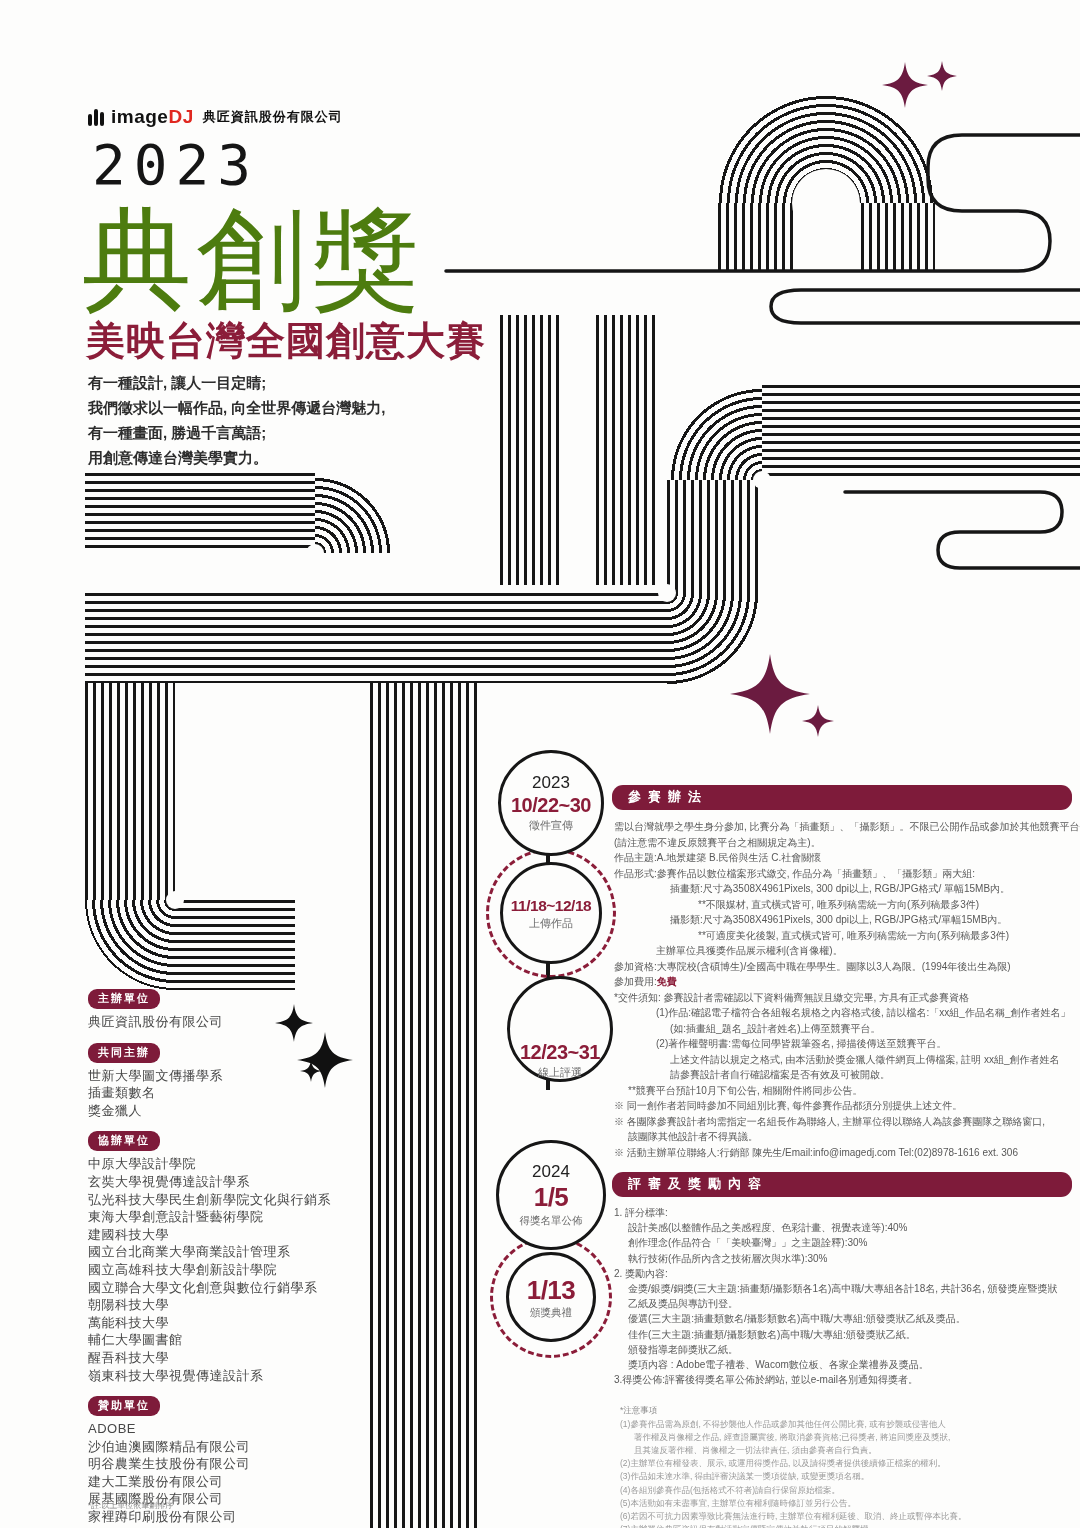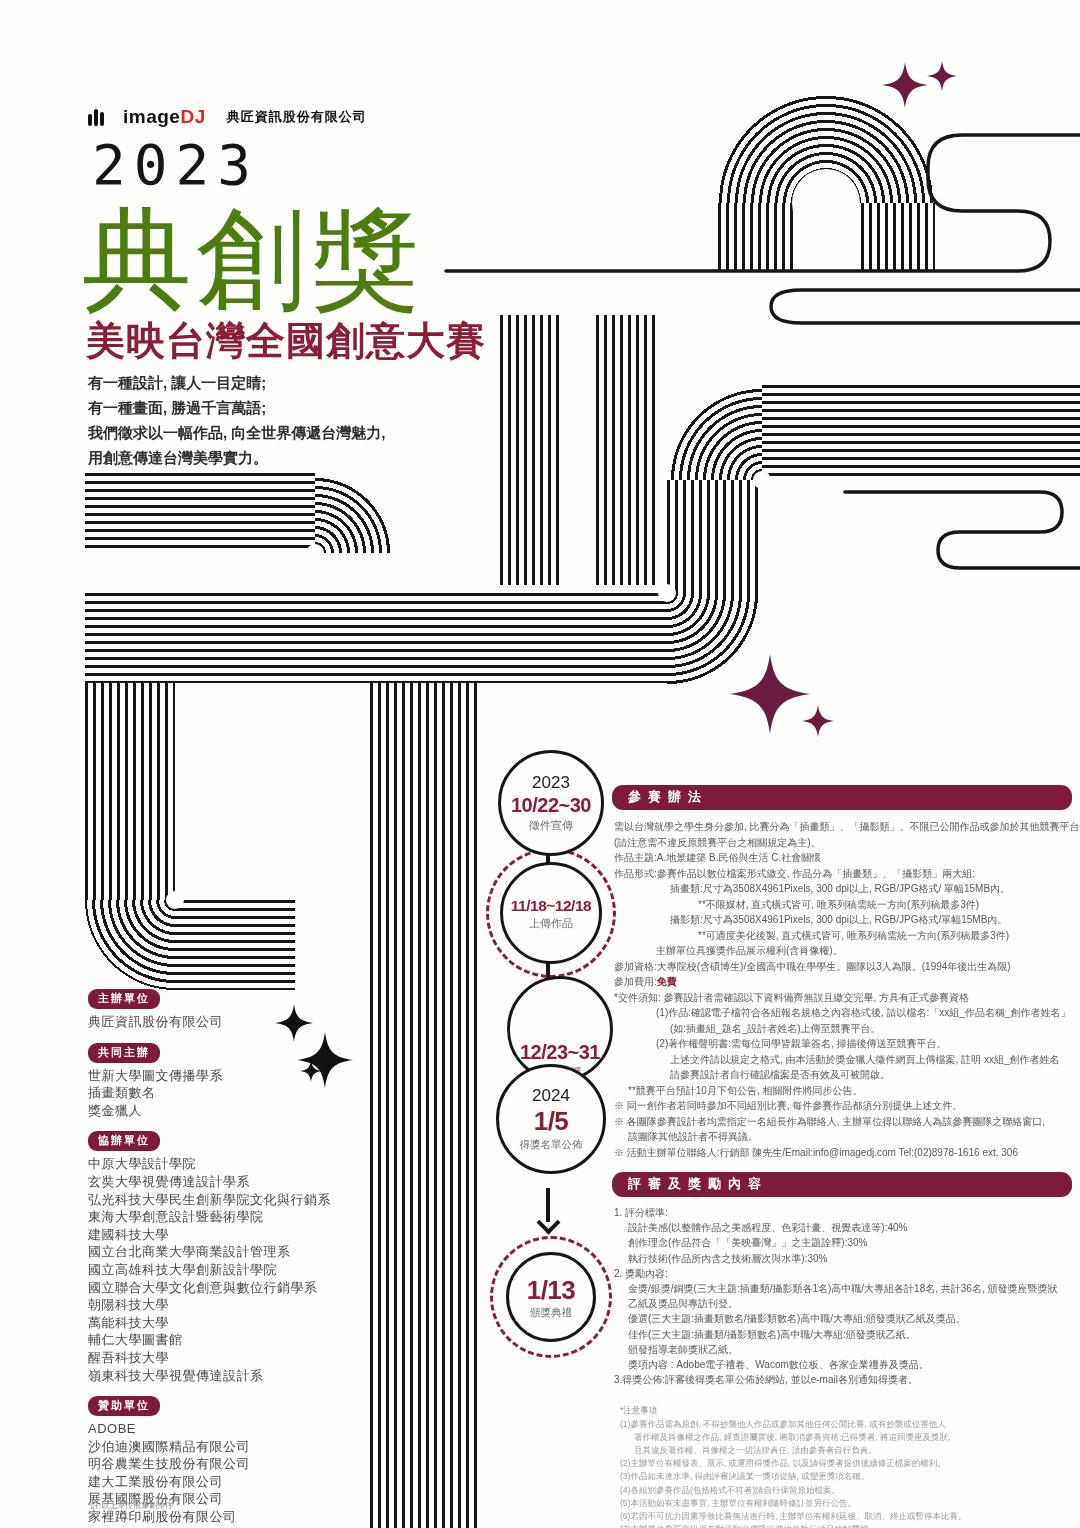--- a/index.html
+++ b/index.html
@@ -10,21 +10,21 @@
   .sv{background:repeating-linear-gradient(90deg,#161616 0 3px,transparent 3px 8px);}
   .sh{background:repeating-linear-gradient(180deg,#161616 0 3px,transparent 3px 8px);}
   .ctl{background:repeating-radial-gradient(circle at 0 0,#161616 0 3px,transparent 3px 8px);}
   .ctr{background:repeating-radial-gradient(circle at 100% 0,#161616 0 3px,transparent 3px 8px);}
   .cbl{background:repeating-radial-gradient(circle at 0 100%,#161616 0 3px,transparent 3px 8px);}
   .cbr{background:repeating-radial-gradient(circle at 100% 100%,#161616 0 3px,transparent 3px 8px);}
   .dot{position:absolute;background:#fdfdfc;border-radius:50%;pointer-events:none;}
   .lines-svg{position:absolute;left:0;top:0;pointer-events:none;}
   .spark{position:absolute;pointer-events:none;}
   
-  .logo{position:absolute;left:88px;top:106px;display:flex;align-items:center;gap:19px;}
+  .logo{position:absolute;left:88px;top:106px;display:flex;align-items:center;gap:7px;}
   .logo-bars{display:flex;align-items:flex-end;gap:2px;}
   .logo-bars i{display:block;background:#111;border-radius:2px;}
   .logo-word{font-size:19px;font-weight:800;color:#111;letter-spacing:.5px;}
   .logo-word .dj{color:#e02820;}
   .logo-company{font-size:13px;font-weight:700;color:#111;margin-left:2px;letter-spacing:1px;}
   .hero-year{position:absolute;left:92px;top:132px;font-family:"DejaVu Sans Mono",monospace;
     font-size:56px;font-weight:400;letter-spacing:8px;color:#151515;}
   .hero-title{position:absolute;left:82px;top:196px;font-size:110px;font-weight:300;
     letter-spacing:4px;color:#4d7c0f;line-height:1.15;}
   .hero-sub{position:absolute;left:86px;top:314px;font-size:39px;font-weight:700;
@@ -131,22 +131,22 @@
       </span>
     <span class="logo-word"><span>image</span><span class="dj">DJ</span></span>
     <span class="logo-company">典匠資訊股份有限公司</span>
   </div>
   <div class="hero-year">2023</div>
   <div class="hero-title">典創獎</div>
   <div class="hero-sub">美映台灣全國創意大賽</div>
   <div class="hero-tagline">
 
   <div class="tagline-line">有一種設計, 讓人一目定睛;</div>
+      <div class="tagline-line">我們徵求以一幅作品, 向全世界傳遞台灣魅力,</div>
       <div class="tagline-line">有一種畫面, 勝過千言萬語;</div>
-      <div class="tagline-line">我們徵求以一幅作品, 向全世界傳遞台灣魅力,</div>
       <div class="tagline-line">用創意傳達台灣美學實力。</div>
     </div>
 
   <div class="org">
     <div>
       <span class="badge">主辦單位</span>
       <div class="org-list">
 
       <div class="org-item">典匠資訊股份有限公司</div>
         </div>
@@ -211,21 +211,21 @@
   <div class="tl-circle" style="left:500px;top:862px;width:96px;height:96px;">
     <div class="tl-date" style="font-size:15.5px;">11/18~12/18</div>
     <div class="tl-label">上傳作品</div>
   </div>
 
   <div class="tl-circle" style="left:507px;top:976px;width:100px;height:100px;justify-content:flex-end;">
     <div class="tl-date">12/23~31</div>
     <div class="tl-label">線上評選</div>
   </div>
 
-  <div class="tl-circle" style="left:496px;top:1064px;width:104px;height:104px;">
+  <div class="tl-circle" style="left:496px;top:1140px;width:104px;height:104px;">
     <div class="tl-year">2024</div>
     <div class="tl-date" style="font-size:26px;">1/5</div>
     <div class="tl-label" style="font-size:10.5px;">得獎名單公佈</div>
   </div>
 
   <div class="tl-ring" style="left:490px;top:1236px;width:116px;height:116px;"></div>
   <div class="tl-circle" style="left:506px;top:1252px;width:84px;height:84px;">
     <div class="tl-date" style="font-size:26px;">1/13</div>
     <div class="tl-label" style="font-size:10.5px;">頒獎典禮</div>
   </div>

